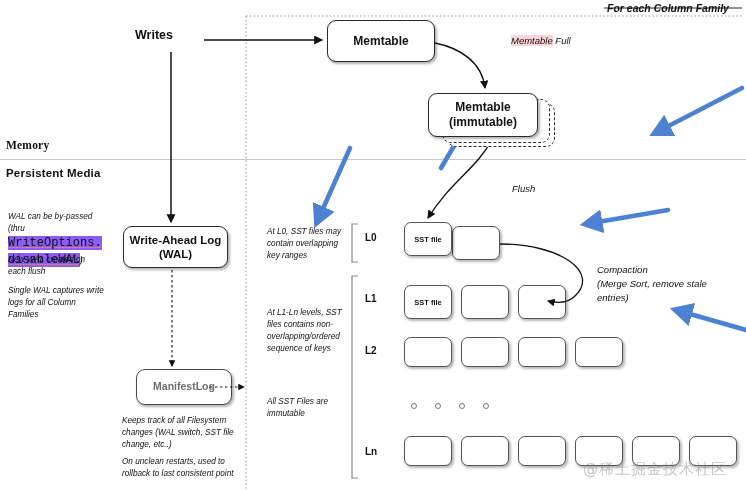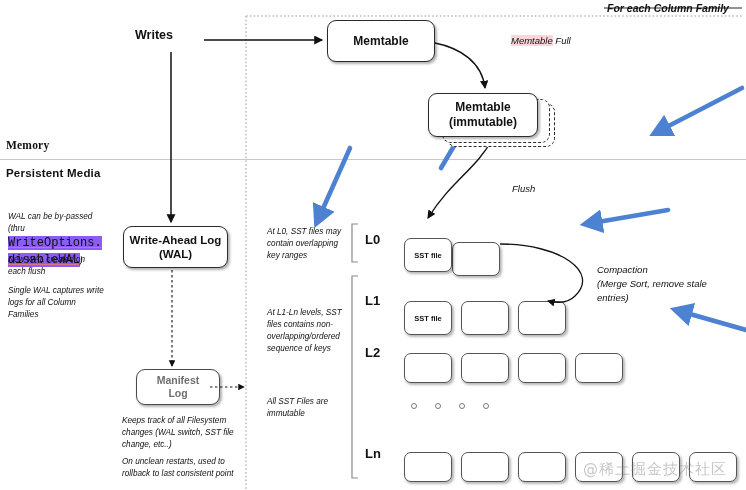--- a/index.html
+++ b/index.html
@@ -62,21 +62,20 @@
     border: 1.4px solid #555;
     border-radius: 7px;
     background: #fff;
     display: flex;
     align-items: center;
     justify-content: center;
     font-size: 7.5px;
     font-weight: bold;
     color: #111;
     box-shadow: 1.5px 2px 2.5px rgba(0,0,0,.28);
-    margin-top: 16px;
   }
 
   
   .note {
     position: absolute;
     font-style: italic;
     font-size: 8.2px;
     line-height: 1.45;
     color: #111;
     font-weight: 500;
@@ -101,21 +100,21 @@
     font-size: 9.5px;
     font-weight: 500;
     color: #111;
     white-space: nowrap;
     padding-left: 47px;
   }
 
   .lvl {
     position: absolute;
     font-weight: bold;
-    font-size: 13px;
+    font-size: 10px;
     color: #111;
   }
 
   .dot {
     position: absolute;
     width: 6px; height: 6px;
     border: 1.2px solid #7a7a7a;
     border-radius: 50%;
     background: #fff;
   }
@@ -153,21 +152,21 @@
   <div class="node" style="left:428px; top:93px; width:110px; height:44px; z-index:3; flex-direction:column;">
     <span>Memtable</span>
     <span>(immutable)</span>
   </div>
 
   <div class="node" style="left:123px; top:226px; width:105px; height:42px; flex-direction:column; font-size:11.5px;">
     <span>Write-Ahead Log</span>
     <span>(WAL)</span>
   </div>
 
-  <div class="node grey-text" style="left:136px; top:369px; width:84px; height:36px; flex-direction:column; font-size:10.5px; border-color:#4a4a4a;">
+  <div class="node grey-text" style="left:136px; top:369px; width:96px; height:36px; font-size:10.5px; border-color:#4a4a4a;">
     <span>Manifest</span>
     <span>Log</span>
   </div>
 
   <div class="edge-label" style="left:464px; top:35px;">
     <span class="pink-hl">Memtable</span><span> Full</span>
   </div>
   <div class="edge-label" style="left:465px; top:183px;">Flush</div>
 
   <div class="abs" style="left:597px; top:263px; width:132px; font-style:italic; font-size:9.5px; line-height:1.45;">

